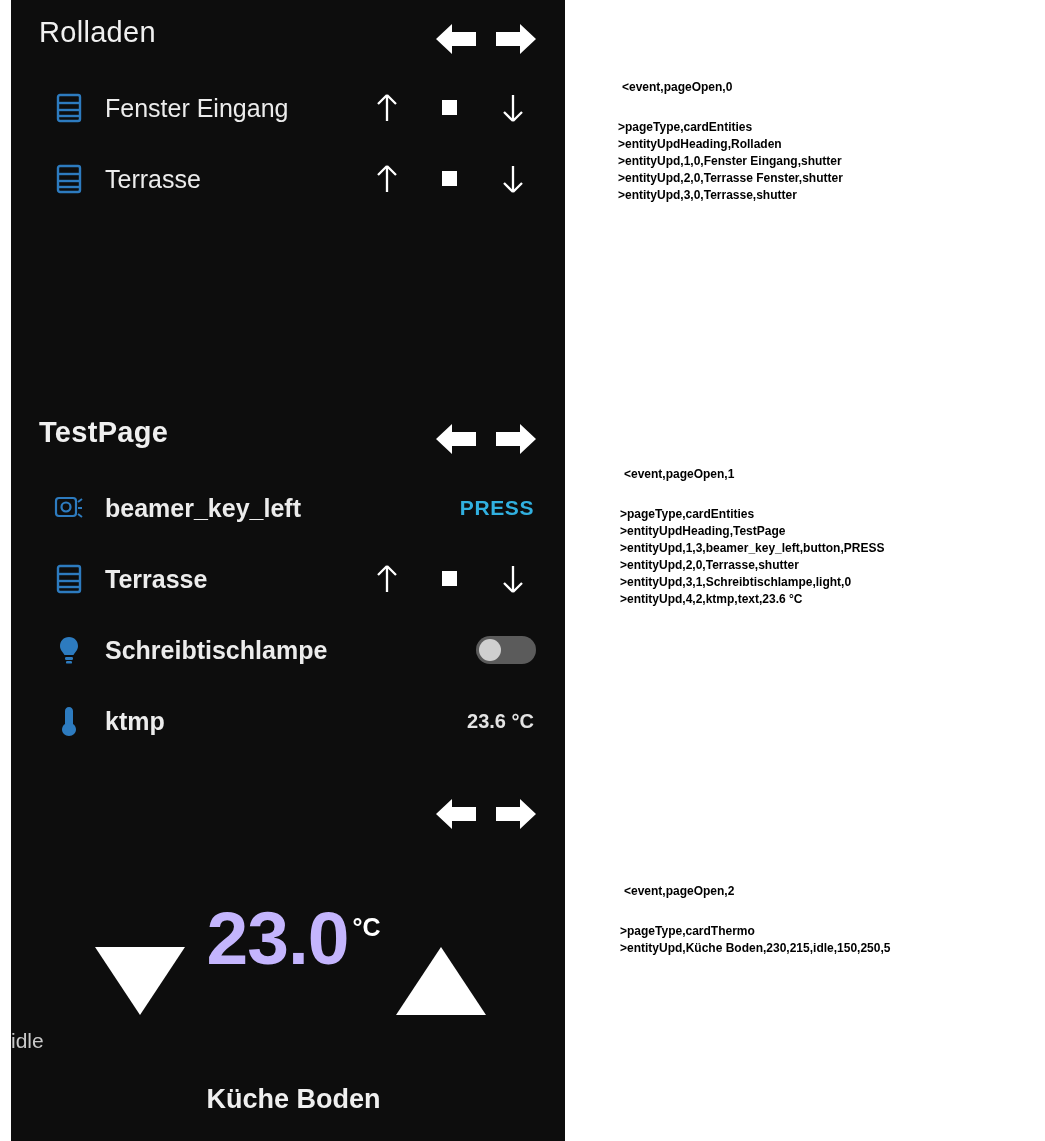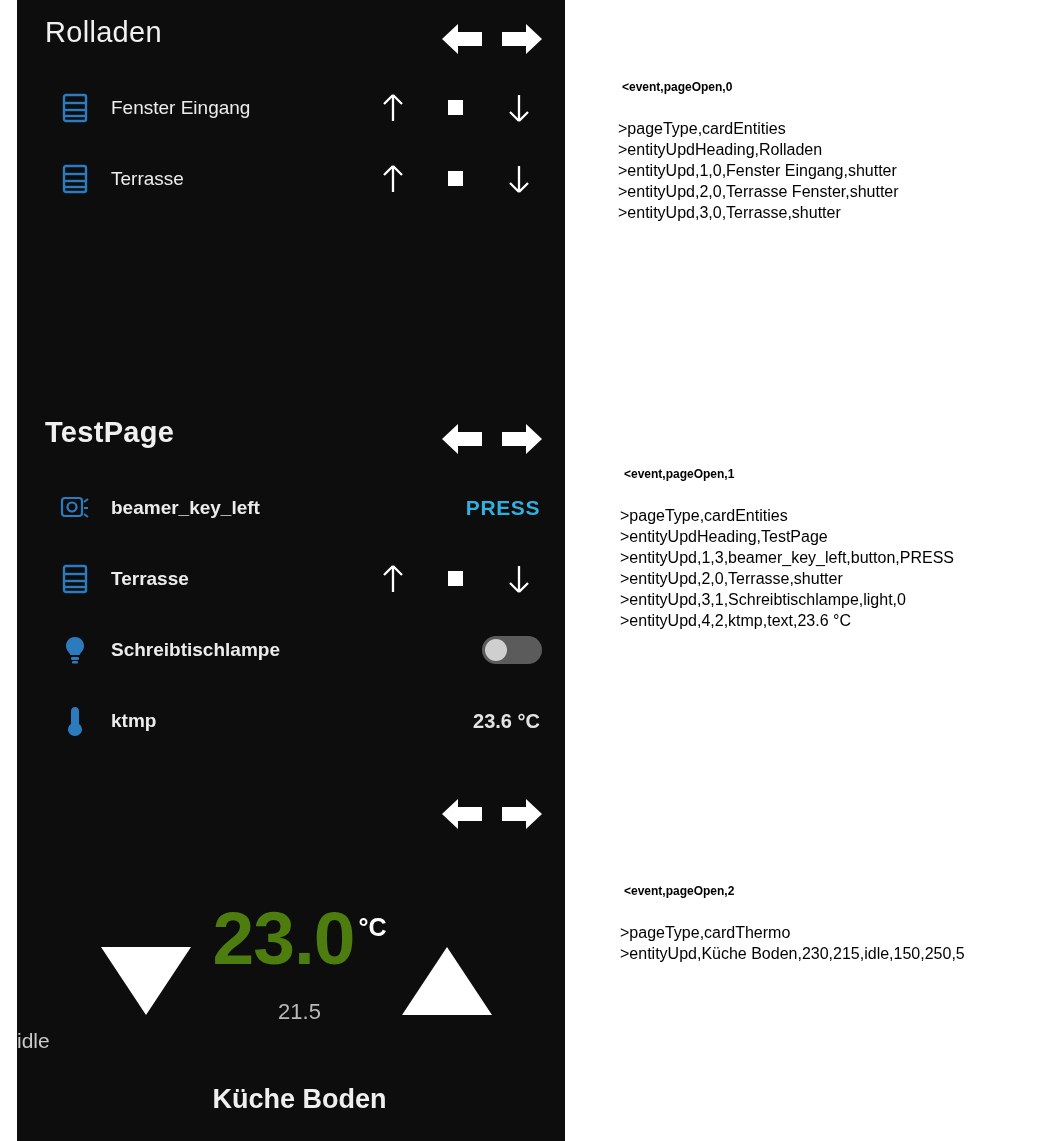--- a/index.html
+++ b/index.html
@@ -15,21 +15,21 @@
     overflow: hidden;
   }
   .page {
     position: relative;
     width: 1045px;
     height: 1141px;
   }
   
   .device {
     position: absolute;
-    left: 17px;
+    left: 11px;
     top: 0;
     width: 644px;
     height: 1141px;
     background: #0d0d0d;
     color: #ffffff;
   }
   .card {
     position: absolute;
     left: 0;
     width: 565px;
@@ -82,21 +82,21 @@
     height: 32px;
     display: flex;
     align-items: center;
     justify-content: center;
   }
   .ent-label {
     position: absolute;
     left: 94px;
     top: 50%;
     transform: translateY(-50%);
-    font-size: 19px;
+    font-size: 25px;
     color: #ececec;
   }
   .shutter-ctrls {
     position: absolute;
     right: 36px;
     top: 50%;
     transform: translateY(-50%);
     width: 170px;
     height: 34px;
   }
@@ -165,21 +165,21 @@
   .thermo-temp {
     position: absolute;
     left: 0;
     right: 0;
     top: 48px;
     text-align: center;
   }
   .thermo-temp .big {
     font-size: 75px;
     font-weight: bold;
-    color: #4d7c0f;
+    color: #c4b5fd;
     letter-spacing: -1px;
   }
   .thermo-temp .unit {
     font-size: 25px;
     font-weight: bold;
     color: #ffffff;
     vertical-align: 28px;
     margin-left: 4px;
   }
   .thermo-target {
@@ -245,22 +245,22 @@
     left: 50px;
     width: 430px;
   }
   .log-event {
     font-size: 12px;
     font-weight: bold;
     margin: 0 0 26px 7px;
     white-space: pre;
   }
   .log-line {
-    font-size: 16px;
-    font-weight: normal;
+    font-size: 12px;
+    font-weight: bold;
     margin: 0 0 3px 3px;
     white-space: pre;
   }
   .blk-1 { top: 80px; }
   .blk-2 { top: 467px; left: 52px; }
   .blk-3 { top: 884px; left: 52px; }
 </style>
 </head>
 <body>
 
@@ -437,21 +437,20 @@
           </div>
         </div>
       </div>
 
       <div class="thermo-body">
         <div class="tri tri-down"></div>
         <div class="tri tri-up"></div>
         <div class="thermo-temp">
           <span class="big">23.0</span><span class="unit">°C</span>
         </div>
-        <div class="thermo-target">21.5</div>
         <div class="thermo-state">idle</div>
       </div>
 
       <div class="thermo-name">Küche Boden</div>
     </div>
 
   </div>
 
   <div class="log">
 

